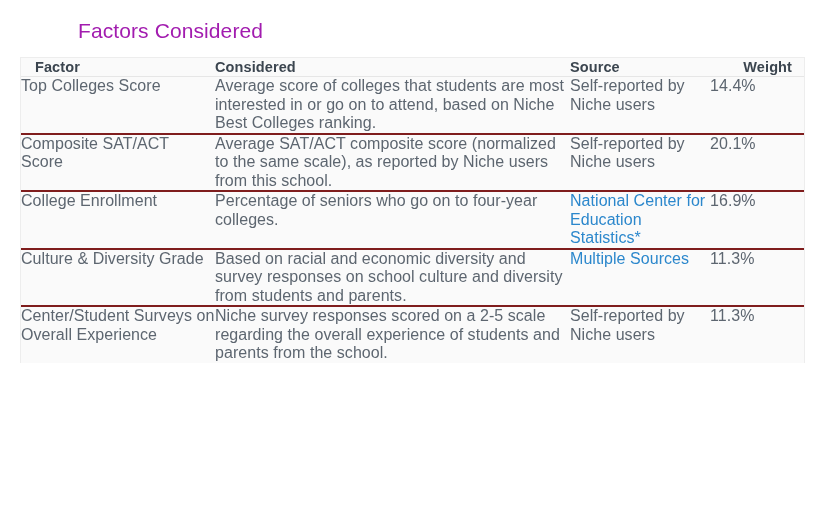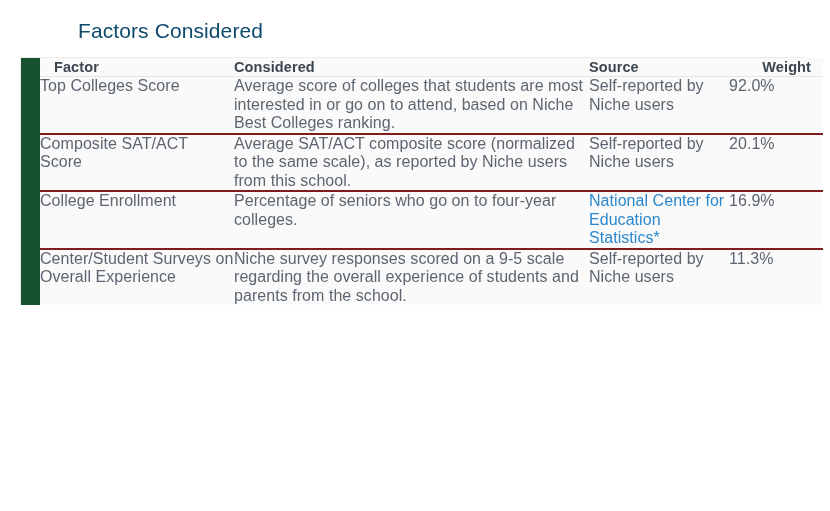--- a/index.html
+++ b/index.html
@@ -21,36 +21,35 @@
     height: 511px;
     background: #ffffff;
   }
 
   .page-title {
     position: absolute;
     left: 78px;
     top: 2px;
     font-size: 21px;
     font-weight: 400;
-    color: #0c4a6e;
+    color: #a21caf;
     letter-spacing: 0.1px;
     line-height: 30px;
     white-space: nowrap;
   }
 
   .factors-table-wrap {
     position: absolute;
     left: 20px;
     top: 57px;
     width: 785px;
-    background: #14532d;
+    background: #0ea5e9;
     border: 1px solid #ededed;
     border-bottom: none;
     box-sizing: border-box;
-    padding-left: 19px;
   }
 
   table.factors-table {
     width: 100%;
     border-collapse: collapse;
     table-layout: fixed;
     background: #fafafa;
   }
 
   table.factors-table th,
@@ -143,37 +142,43 @@
           <th class="th-description">Considered</th>
           <th class="th-source">Source</th>
           <th class="th-weight">Weight</th>
         </tr>
       </thead>
       <tbody id="table-body">
           <tr>
             <td class="cell-factor">Top Colleges Score</td>
             <td class="cell-description">Average score of colleges that students are most interested in or go on to attend, based on Niche Best Colleges ranking.</td>
             <td class="cell-source"><span class="src-plain">Self-reported by Niche users</span></td>
-            <td class="cell-weight">92.0%</td>
+            <td class="cell-weight">14.4%</td>
           </tr>
           <tr>
             <td class="cell-factor">Composite SAT/ACT Score</td>
             <td class="cell-description">Average SAT/ACT composite score (normalized to the same scale), as reported by Niche users from this school.</td>
             <td class="cell-source"><span class="src-plain">Self-reported by Niche users</span></td>
             <td class="cell-weight">20.1%</td>
           </tr>
           <tr>
             <td class="cell-factor">College Enrollment</td>
             <td class="cell-description">Percentage of seniors who go on to four-year colleges.</td>
             <td class="cell-source"><a class="source-link" href="#">National Center for Education Statistics*</a></td>
             <td class="cell-weight">16.9%</td>
           </tr>
           <tr>
+            <td class="cell-factor">Culture &amp; Diversity Grade</td>
+            <td class="cell-description">Based on racial and economic diversity and survey responses on school culture and diversity from students and parents.</td>
+            <td class="cell-source"><a class="source-link" href="#">Multiple Sources</a></td>
+            <td class="cell-weight">11.3%</td>
+          </tr>
+          <tr>
             <td class="cell-factor">Center/Student Surveys on Overall Experience</td>
-            <td class="cell-description">Niche survey responses scored on a 9-5 scale regarding the overall experience of students and parents from the school.</td>
+            <td class="cell-description">Niche survey responses scored on a 2-5 scale regarding the overall experience of students and parents from the school.</td>
             <td class="cell-source"><span class="src-plain">Self-reported by Niche users</span></td>
             <td class="cell-weight">11.3%</td>
           </tr>
         </tbody>
     </table>
   </div>
 
 </div>
 
 </body></html>

